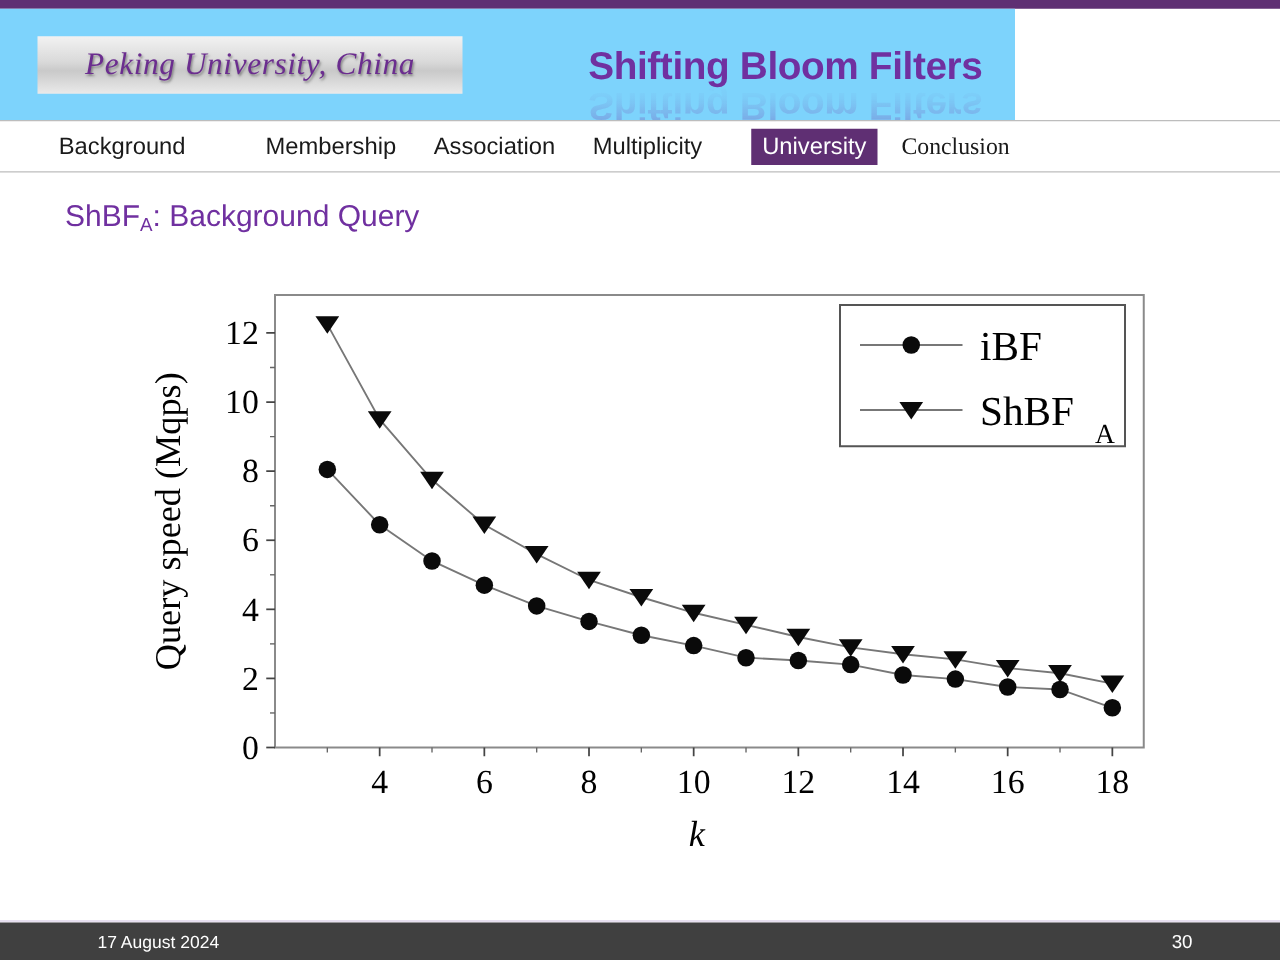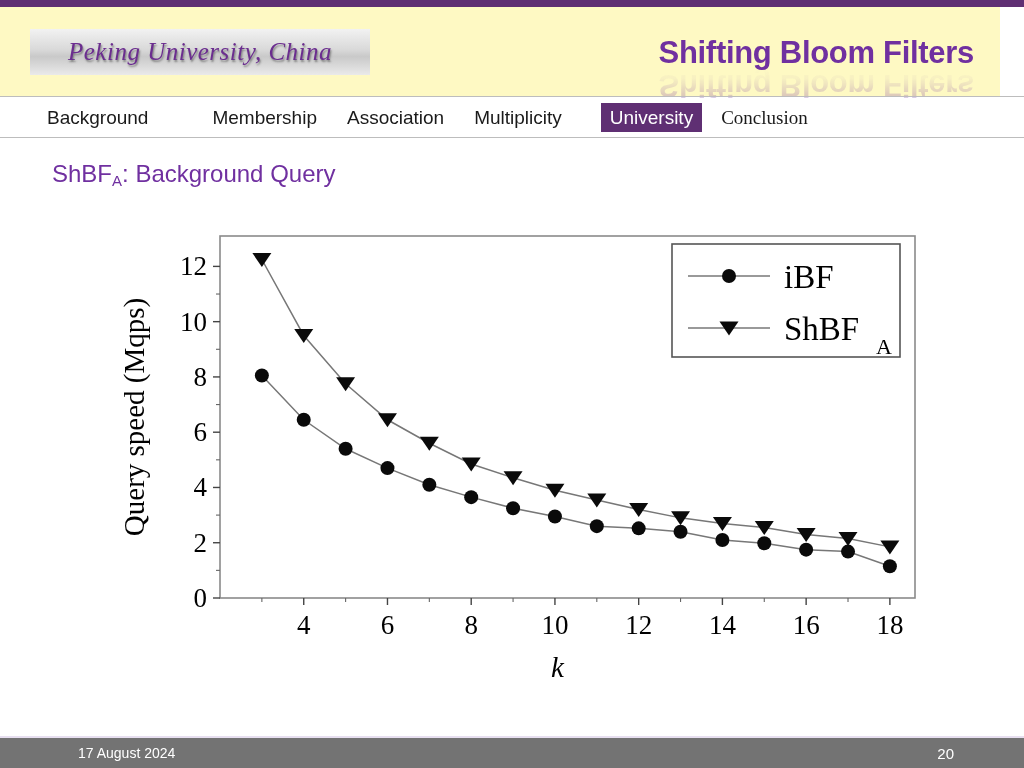--- a/index.html
+++ b/index.html
@@ -11,21 +11,21 @@
     overflow:hidden;
   }
 
   
   .top-rule {
     position:absolute; left:0; top:0; width:1024px; height:7px;
     background:#5f2f73;
   }
 
   
-  .header { position:absolute; left:0; top:7px; width:1000px; height:89px; background:#fef9c3; }
+  .header { position:absolute; left:0; top:7px; width:812px; height:89px; background:#7dd3fc; }
 
   .logo-box {
     position:absolute; left:30px; top:22px; width:340px; height:46px;
     background:linear-gradient(to bottom,#f2f2f2 0%,#d9d9d9 45%,#c9c9c9 60%,#eaeaea 100%);
     display:flex; align-items:center; justify-content:center;
     filter:blur(0.6px);
   }
   .logo-text {
     font-family:"Liberation Serif", serif;
     font-style:italic; font-size:25px; color:#6b2d8f;
@@ -71,21 +71,21 @@
   }
   .slide-heading sub { font-size:15px; vertical-align:baseline; position:relative; top:4px; }
 
   
   .chart-area { position:absolute; left:0px; top:210px; width:1024px; height:490px; }
   .fig { position:absolute; left:0; top:0; width:1024px; height:490px; }
 
   
   .footer {
     position:absolute; left:0; bottom:0; width:1024px; height:30px;
-    background:#737373; color:#ffffff;
+    background:#404040; color:#ffffff;
     display:flex; align-items:center;
   }
   .footer-date { position:absolute; left:78px; font-size:14px; }
   .footer-page { position:absolute; right:70px; font-size:15px; }
   .footer-top-line { position:absolute; left:0; bottom:30px; width:1024px; height:2px; background:#e7dff0; }
 
   text { font-family:"Liberation Serif", serif; }
 </style>
 </head>
 <body>
@@ -213,14 +213,14 @@
         <polygon points="719.5,111.5 738.5,111.5 729,125.5" fill="#0a0a0a"></polygon>
         <text x="784" y="130" font-size="33" fill="#000">ShBF</text>
         <text x="876" y="144" font-size="22" fill="#000">A</text>
       </g>
     </svg>
 </div>
 
 <div class="footer-top-line"></div>
 <div class="footer">
   <span class="footer-date">17 August 2024</span>
-  <span class="footer-page">20</span>
+  <span class="footer-page">30</span>
 </div>
 
 </body></html>

